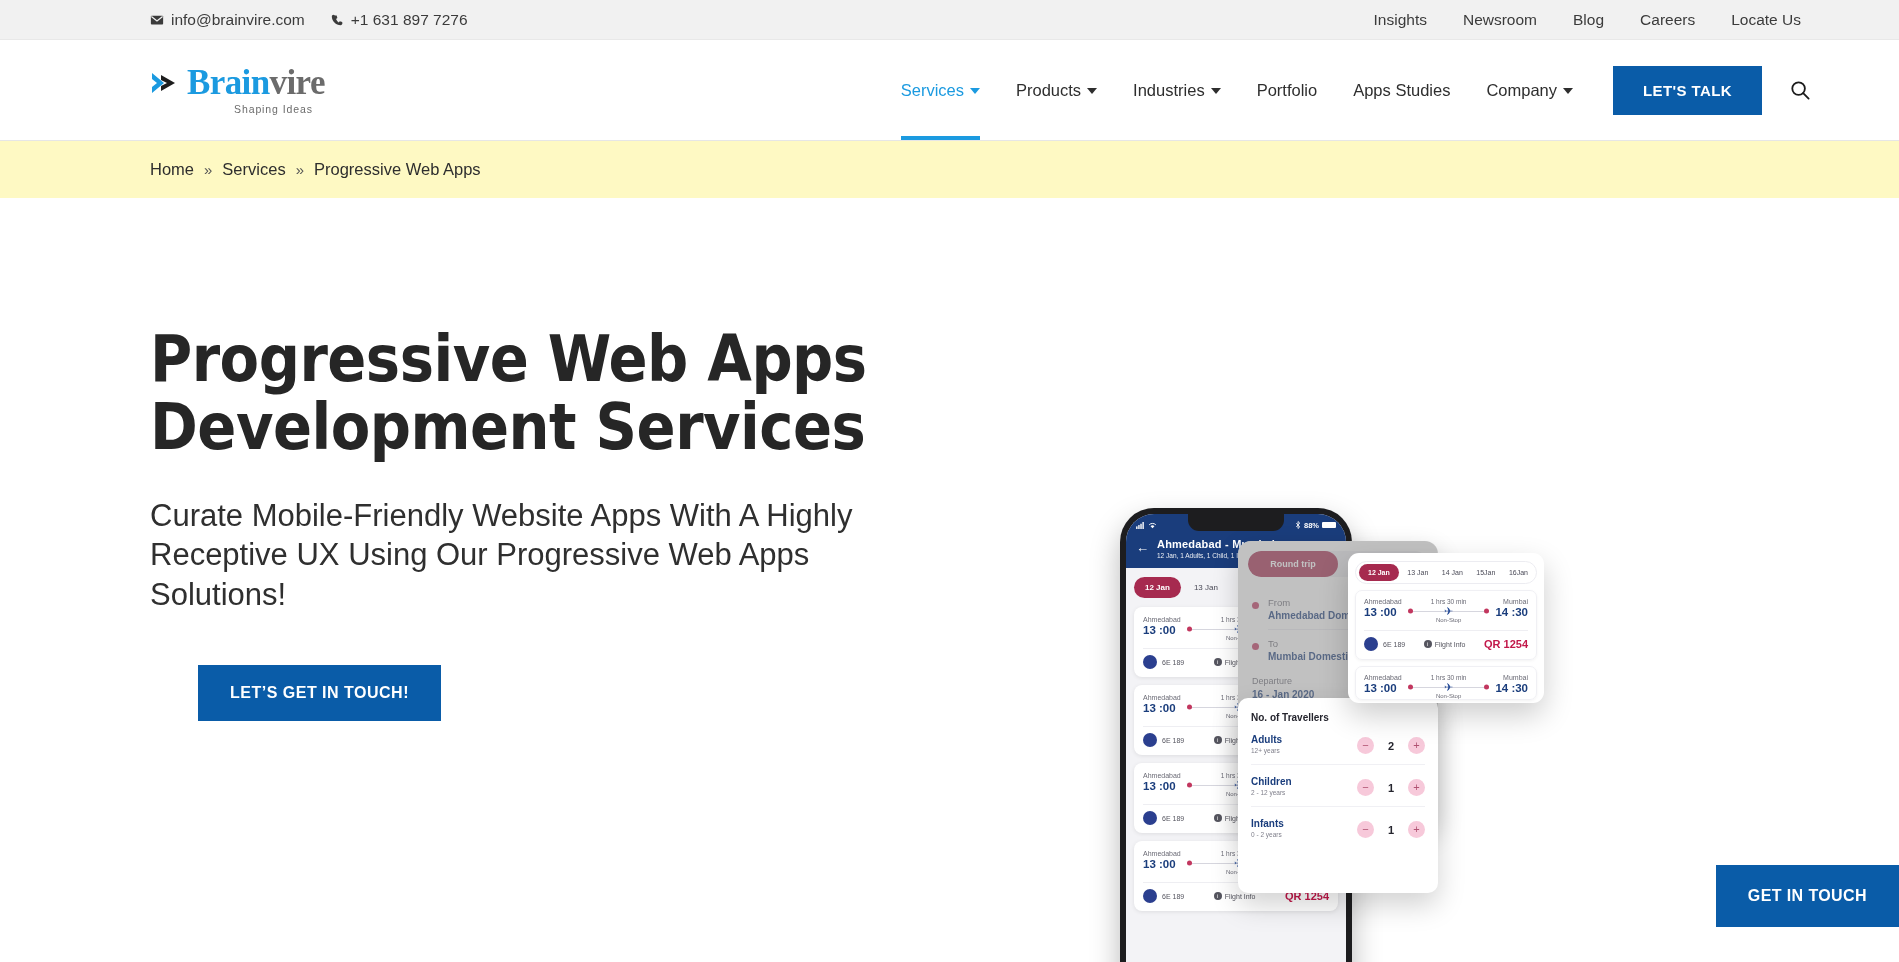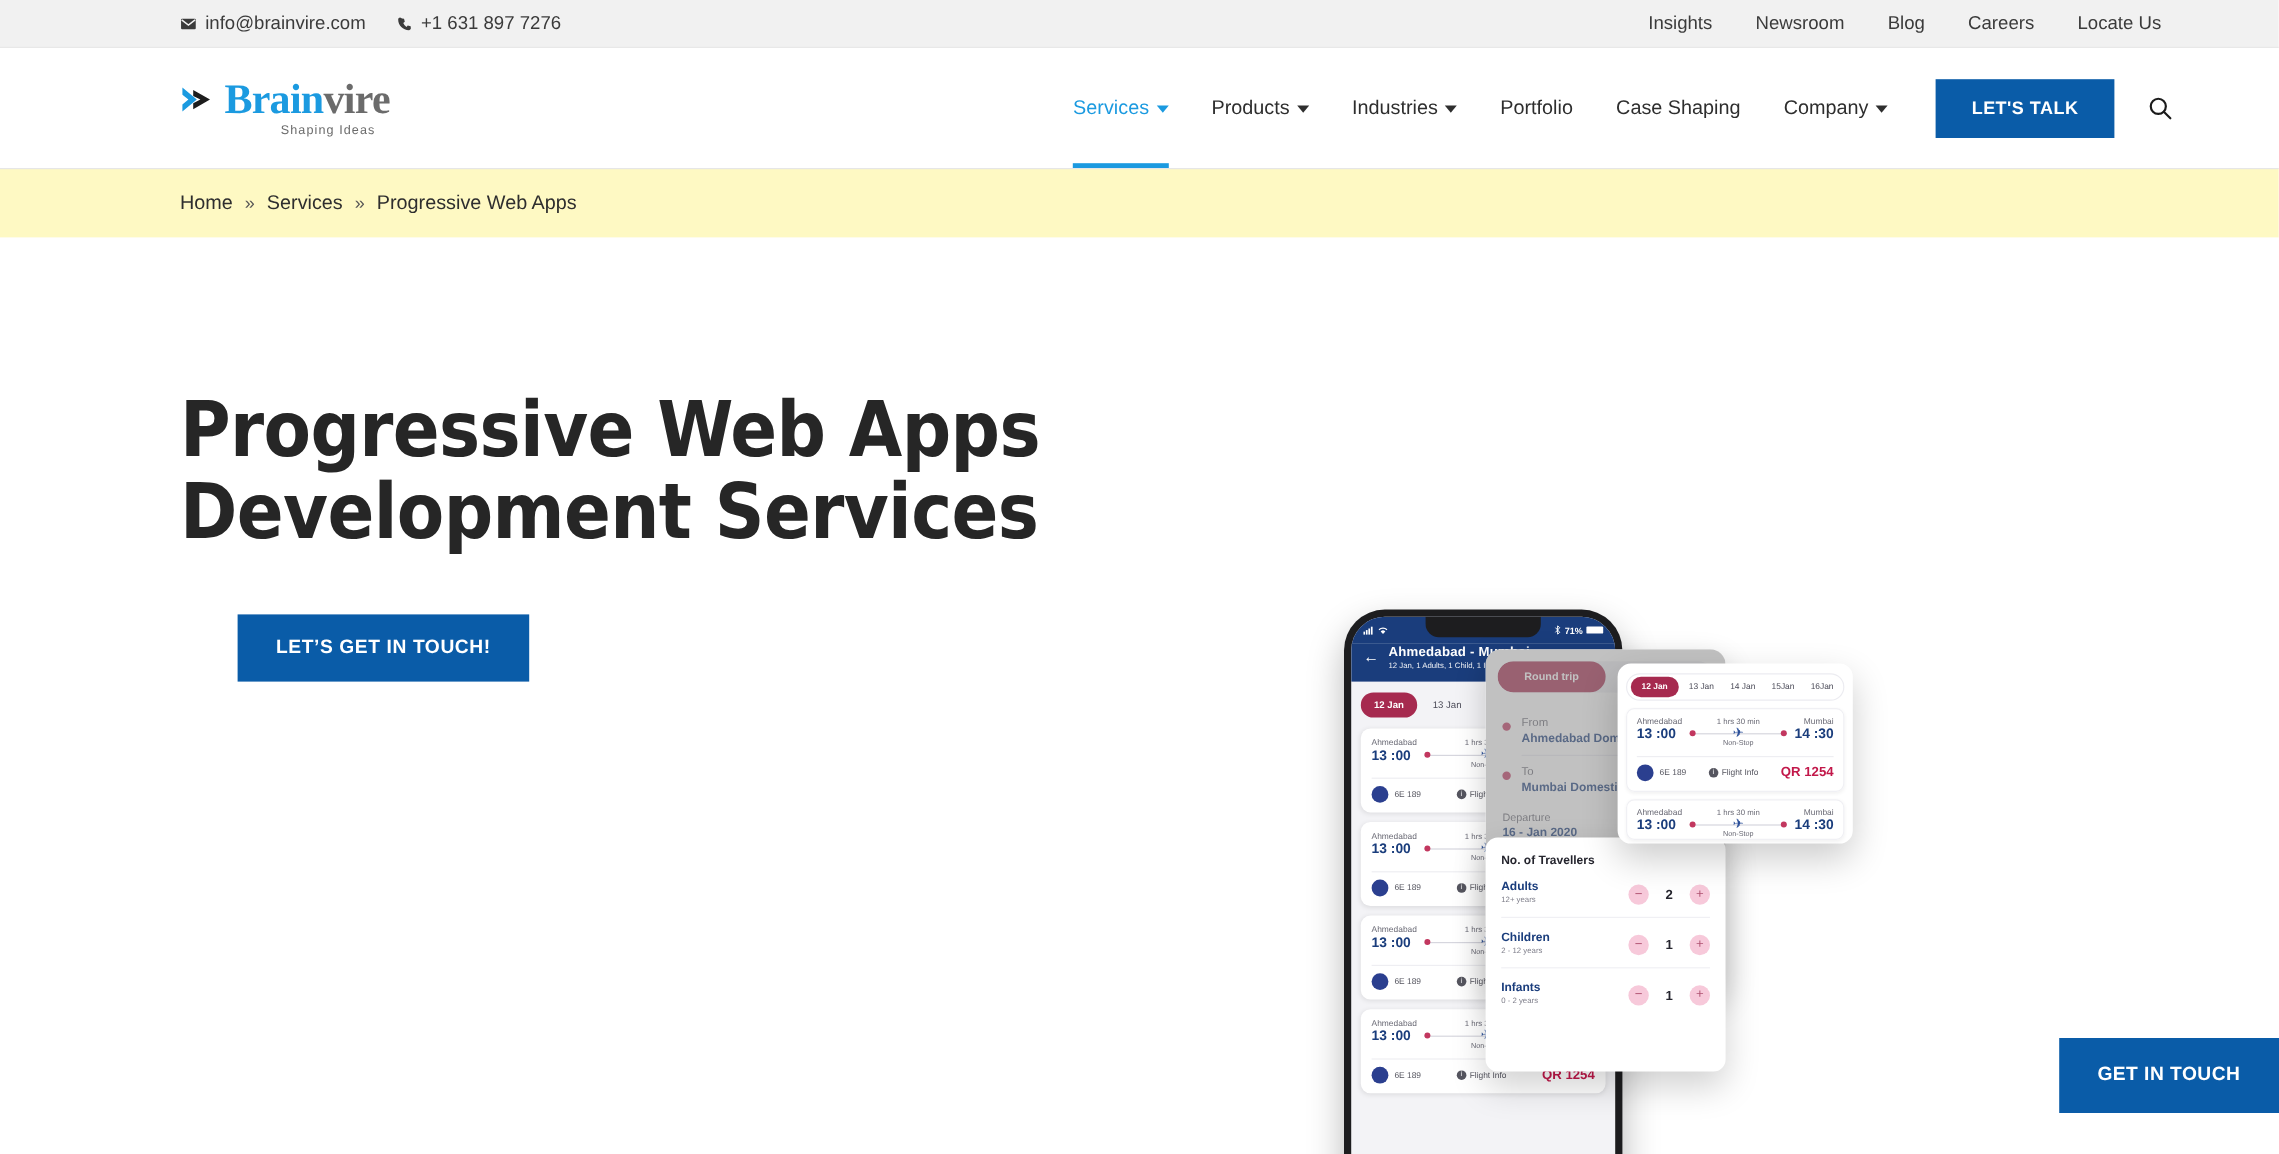--- a/index.html
+++ b/index.html
@@ -350,21 +350,21 @@
       <i class="caret"></i>
     </a>
     <a class="nav-item" href="#">
       <span>Industries</span>
       <i class="caret"></i>
     </a>
     <a class="nav-item" href="#">
       <span>Portfolio</span>
     </a>
     <a class="nav-item" href="#">
-      <span>Case Shaping</span>
+      <span>Apps Studies</span>
     </a>
     <a class="nav-item" href="#">
       <span>Company</span>
       <i class="caret"></i>
     </a>
     <a class="lets-talk" href="#">LET'S TALK</a>
     <button class="search-btn">
       <span class="ico">
         <svg width="21" height="21" viewBox="0 0 22 22">
             <circle cx="9" cy="9" r="6.6" stroke="#1b1b1b" stroke-width="1.9" fill="none"></circle>
@@ -384,20 +384,21 @@
     <span class="current">Progressive Web Apps</span>
   </div>
 </div>
 
 <div class="hero">
   <div class="hero-left">
     <h1 class="hero-title">
       <span>Progressive Web Apps</span><br>
       <span>Development Services</span>
     </h1>
+    <p class="hero-sub">Curate Mobile-Friendly Website Apps With A Highly Receptive UX Using Our Progressive Web Apps Solutions!</p>
     <a class="hero-cta" href="#">LET’S GET IN TOUCH!</a>
   </div>
 
   <div class="mockup">
 
     <div class="phone">
       <div class="phone-screen">
         <div class="notch"></div>
 
         <div class="status-bar">
@@ -415,21 +416,21 @@
                 <path d="M1.2 3.2a5.4 5.4 0 0 1 7.6 0" stroke="#fff" stroke-width="1.1" fill="none"></path>
               </svg>
           </span>
           <span class="sb-time">9:41 AM</span>
           <span class="sb-right">
             <span class="ico">
               <svg width="6" height="8" viewBox="0 0 6 9">
                   <path d="M1 2.3 L5 6.7 L3 8.4 V.6 L5 2.3 L1 6.7" stroke="#fff" stroke-width=".9" fill="none"></path>
                 </svg>
             </span>
-            <span>71%</span>
+            <span>88%</span>
             <span class="batt"></span>
           </span>
         </div>
 
         <div class="phone-head">
           <span class="back-arrow">←</span>
           <span>
             <div class="ph-route">Ahmedabad  -  Mumbai</div>
             <div class="ph-meta">12 Jan, 1 Adults, 1 Child, 1 Infant, Business</div>
           </span>

